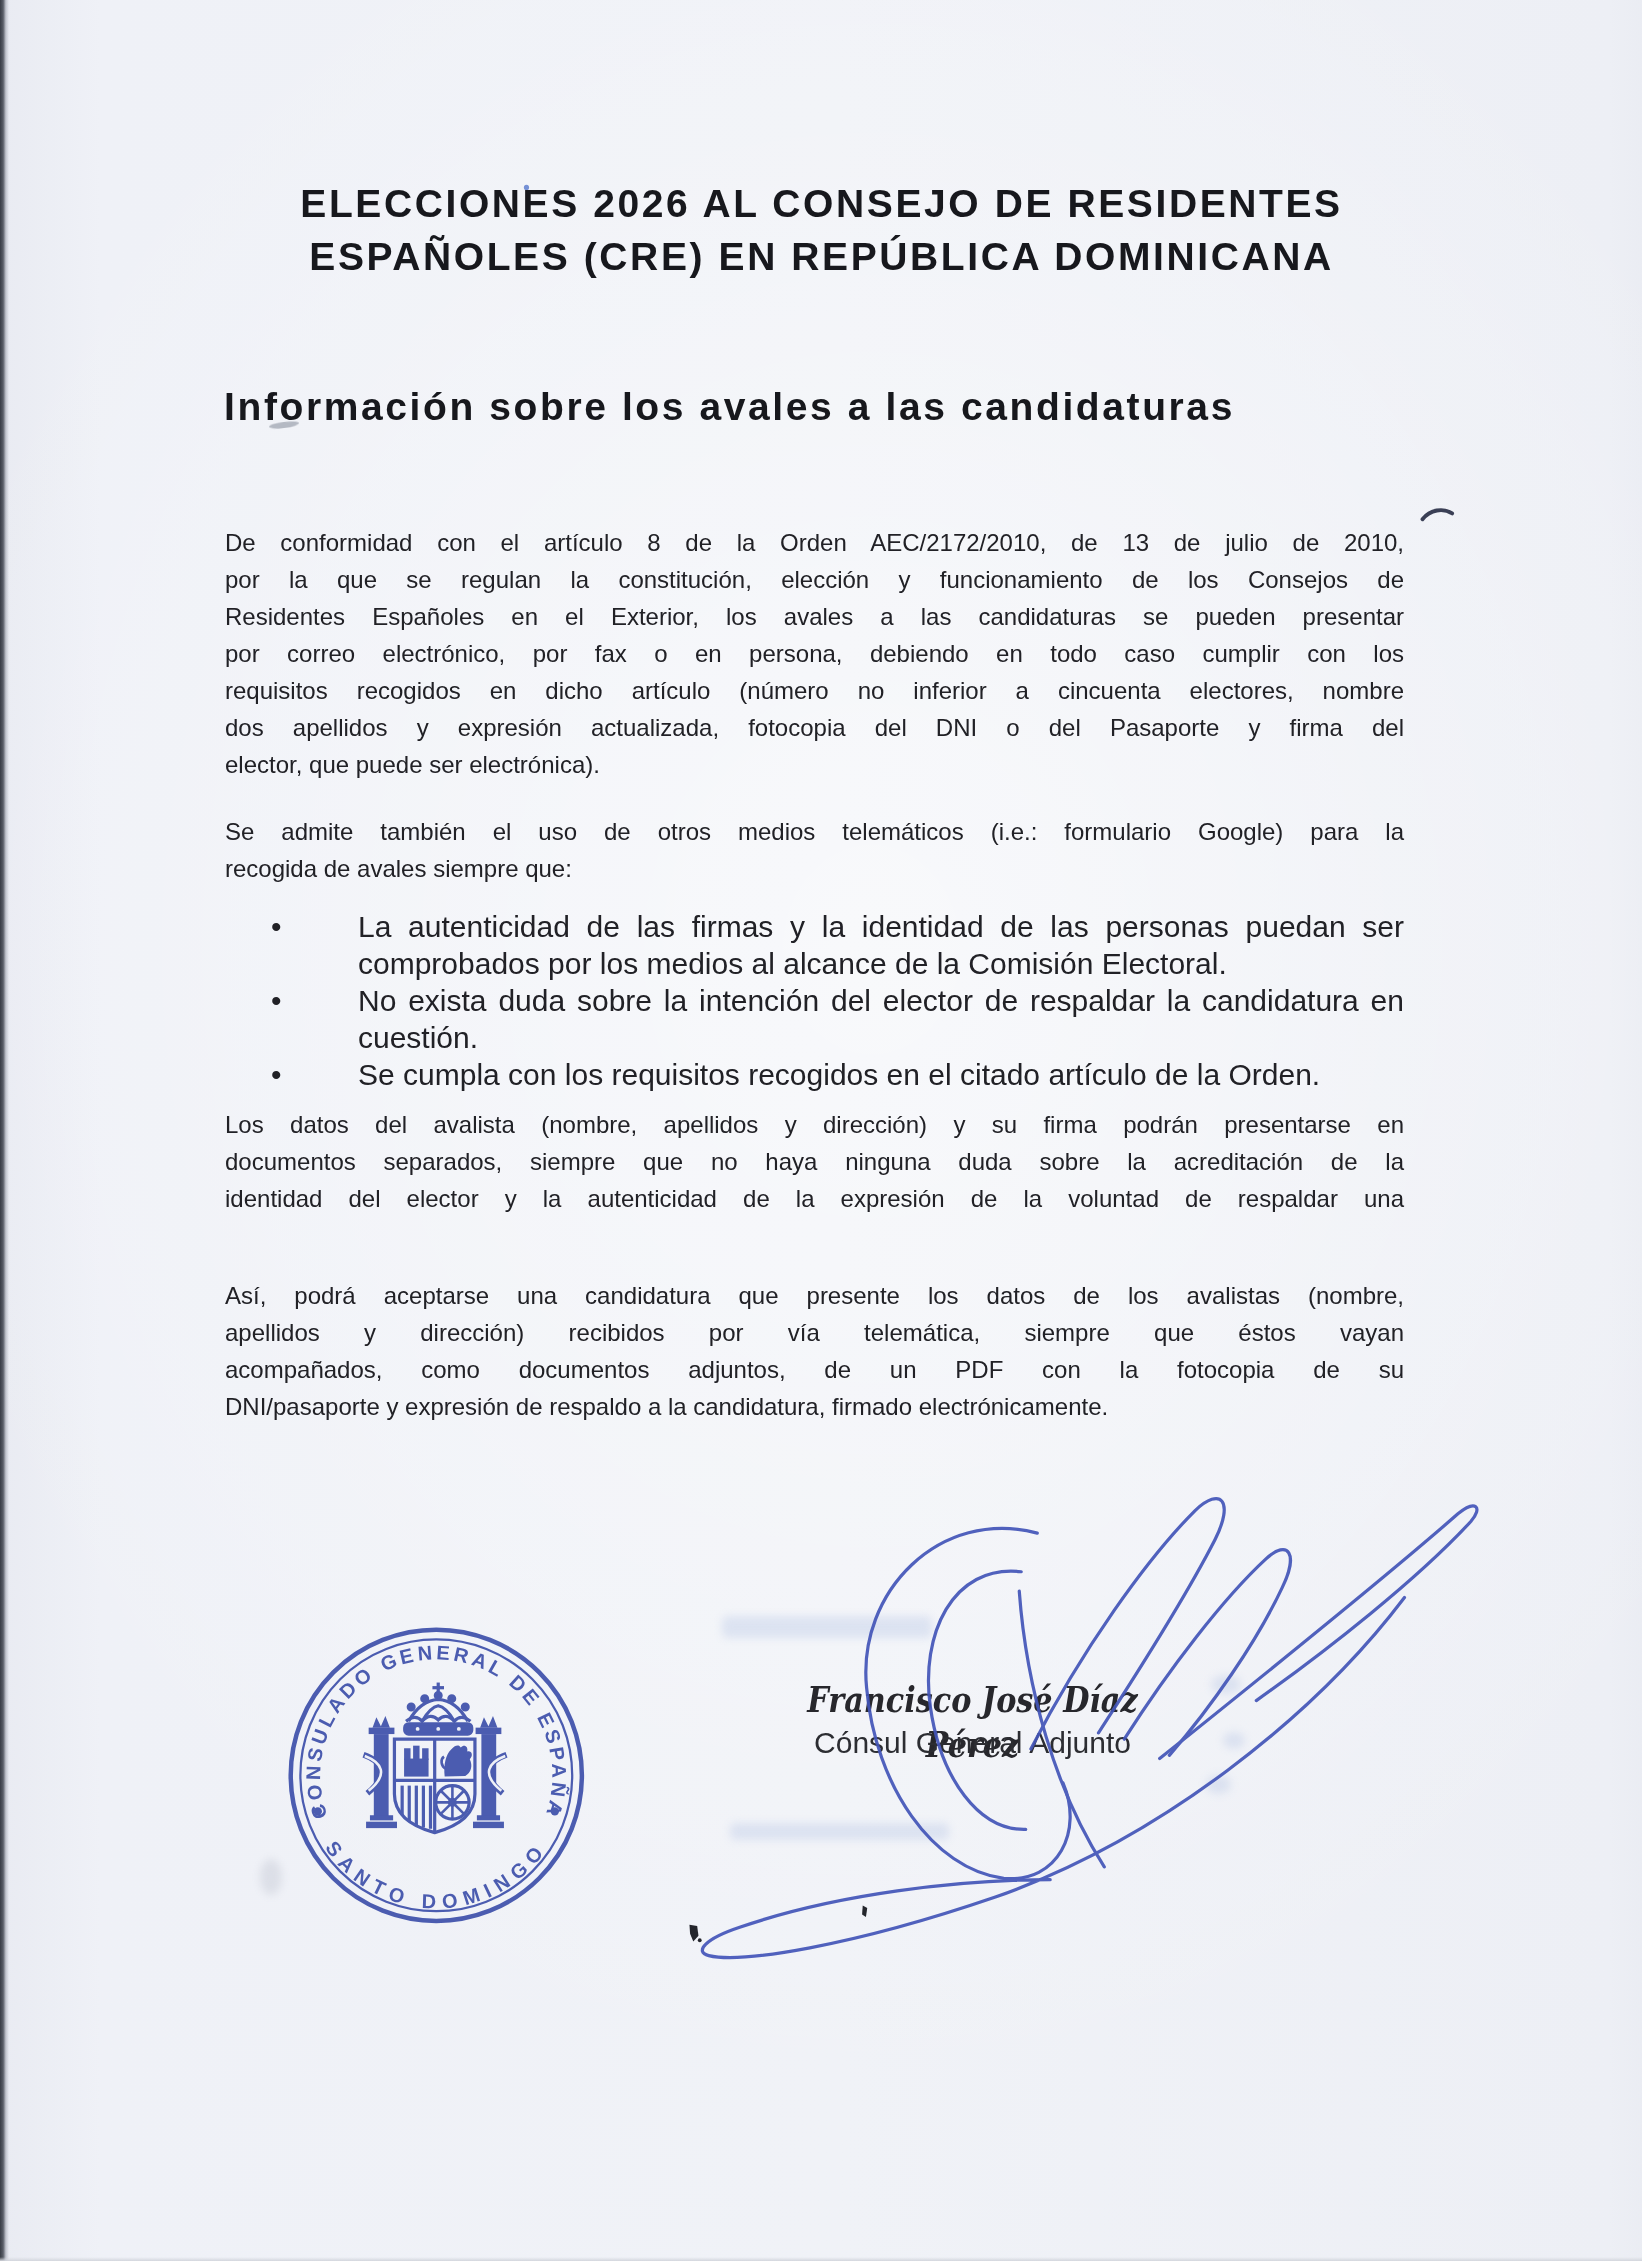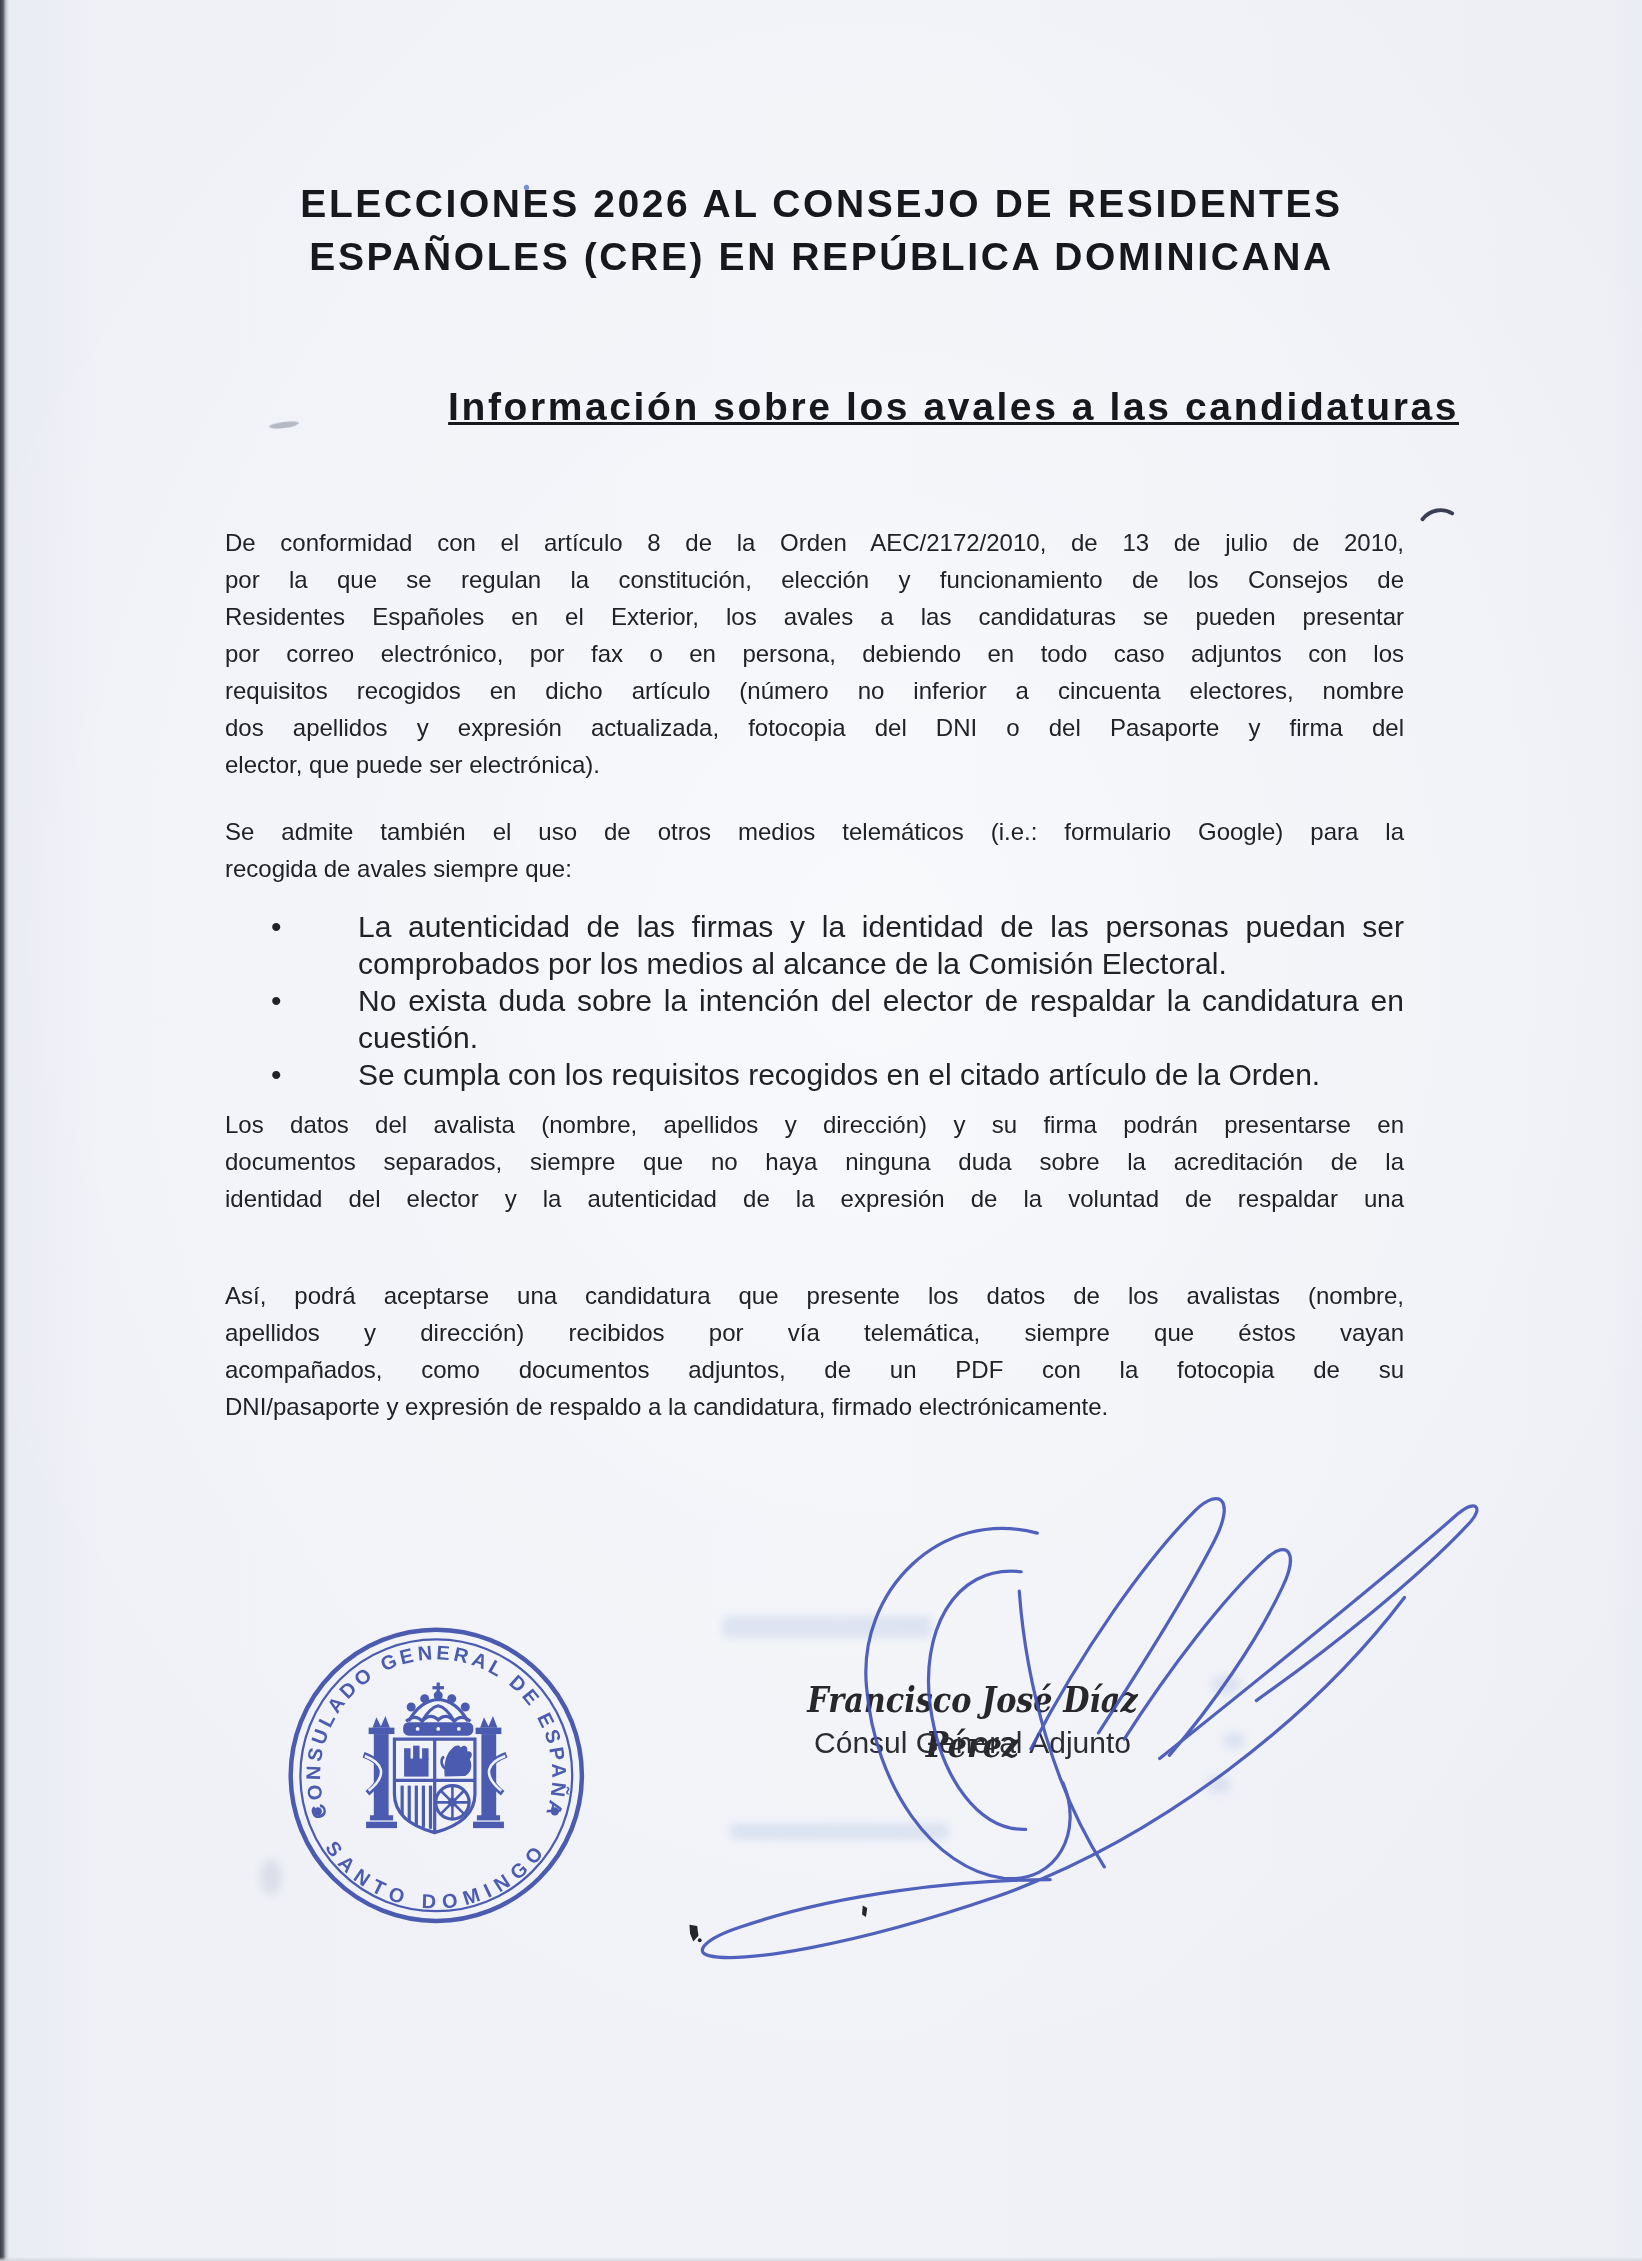--- a/index.html
+++ b/index.html
@@ -18,22 +18,22 @@
   
   .edge-left{position:absolute;left:0;top:0;bottom:0;width:9px;
     background:linear-gradient(90deg,#383c45 0%, #5a5e68 35%, rgba(120,125,138,.35) 65%, rgba(120,125,138,0) 100%);}
   .edge-right{position:absolute;right:0;top:0;bottom:0;width:5.2px;
     background:linear-gradient(270deg,#ccd0d8 0%, rgba(204,208,216,0) 100%);}
   .edge-bottom{position:absolute;left:0;right:0;bottom:0;height:4.5px;
     background:linear-gradient(0deg,#d3d6dd 0%, rgba(211,214,221,0) 100%);}
 
   .title-block{position:absolute;left:0;top:177px;width:1643px;text-align:center;
     font-weight:bold;font-size:39px;line-height:53px;letter-spacing:2.6px;color:#17181d;}
-  .subtitle{position:absolute;left:0;top:383px;width:1459px;text-align:right;
-    font-weight:bold;font-size:39px;line-height:48px;letter-spacing:2.6px;color:#17181d;text-decoration:underline;}
+  .subtitle{position:absolute;left:0;top:383px;width:1459px;text-align:center;
+    font-weight:bold;font-size:39px;line-height:48px;letter-spacing:2.6px;color:#17181d;}
 
   .block{position:absolute;left:225px;width:1179px;font-size:24px;line-height:37px;color:#212126;}
   .block .ln{text-align:justify;text-align-last:justify;white-space:nowrap;}
   .block .ln.last{text-align:left;text-align-last:left;}
   .bullets{position:absolute;left:225px;width:1179px;font-size:30px;color:#212126;}
   .bullet-item{position:relative;padding-left:97px;}
   .bullet-item .ln{text-align:justify;text-align-last:justify;white-space:nowrap;line-height:37px;margin-left:36px;}
   .bullet-item .ln.last{text-align:left;text-align-last:left;}
   .bullet-mark{position:absolute;left:46px;top:0;line-height:37px;font-size:30px;}
 
@@ -70,21 +70,21 @@
     <div>ESPAÑOLES (CRE) EN REPÚBLICA DOMINICANA</div>
   </div>
 
   <div class="subtitle">Información sobre los avales a las candidaturas</div>
   <div class="dash-sub"></div>
 
   <div class="block" style="top:524px">
     <div class="ln">De conformidad con el artículo 8 de la Orden AEC/2172/2010, de 13 de julio de 2010,</div>
     <div class="ln">por la que se regulan la constitución, elección y funcionamiento de los Consejos de</div>
     <div class="ln">Residentes Españoles en el Exterior, los avales a las candidaturas se pueden presentar</div>
-    <div class="ln">por correo electrónico, por fax o en persona, debiendo en todo caso adjuntos con los</div>
+    <div class="ln">por correo electrónico, por fax o en persona, debiendo en todo caso cumplir con los</div>
     <div class="ln">requisitos recogidos en dicho artículo (número no inferior a cincuenta electores, nombre</div>
     <div class="ln">dos apellidos y expresión actualizada, fotocopia del DNI o del Pasaporte y firma del</div>
     <div class="ln last">elector, que puede ser electrónica).</div>
   </div>
 
   <div class="block" style="top:813px">
     <div class="ln">Se admite también el uso de otros medios telemáticos (i.e.: formulario Google) para la</div>
     <div class="ln last">recogida de avales siempre que:</div>
   </div>
 

